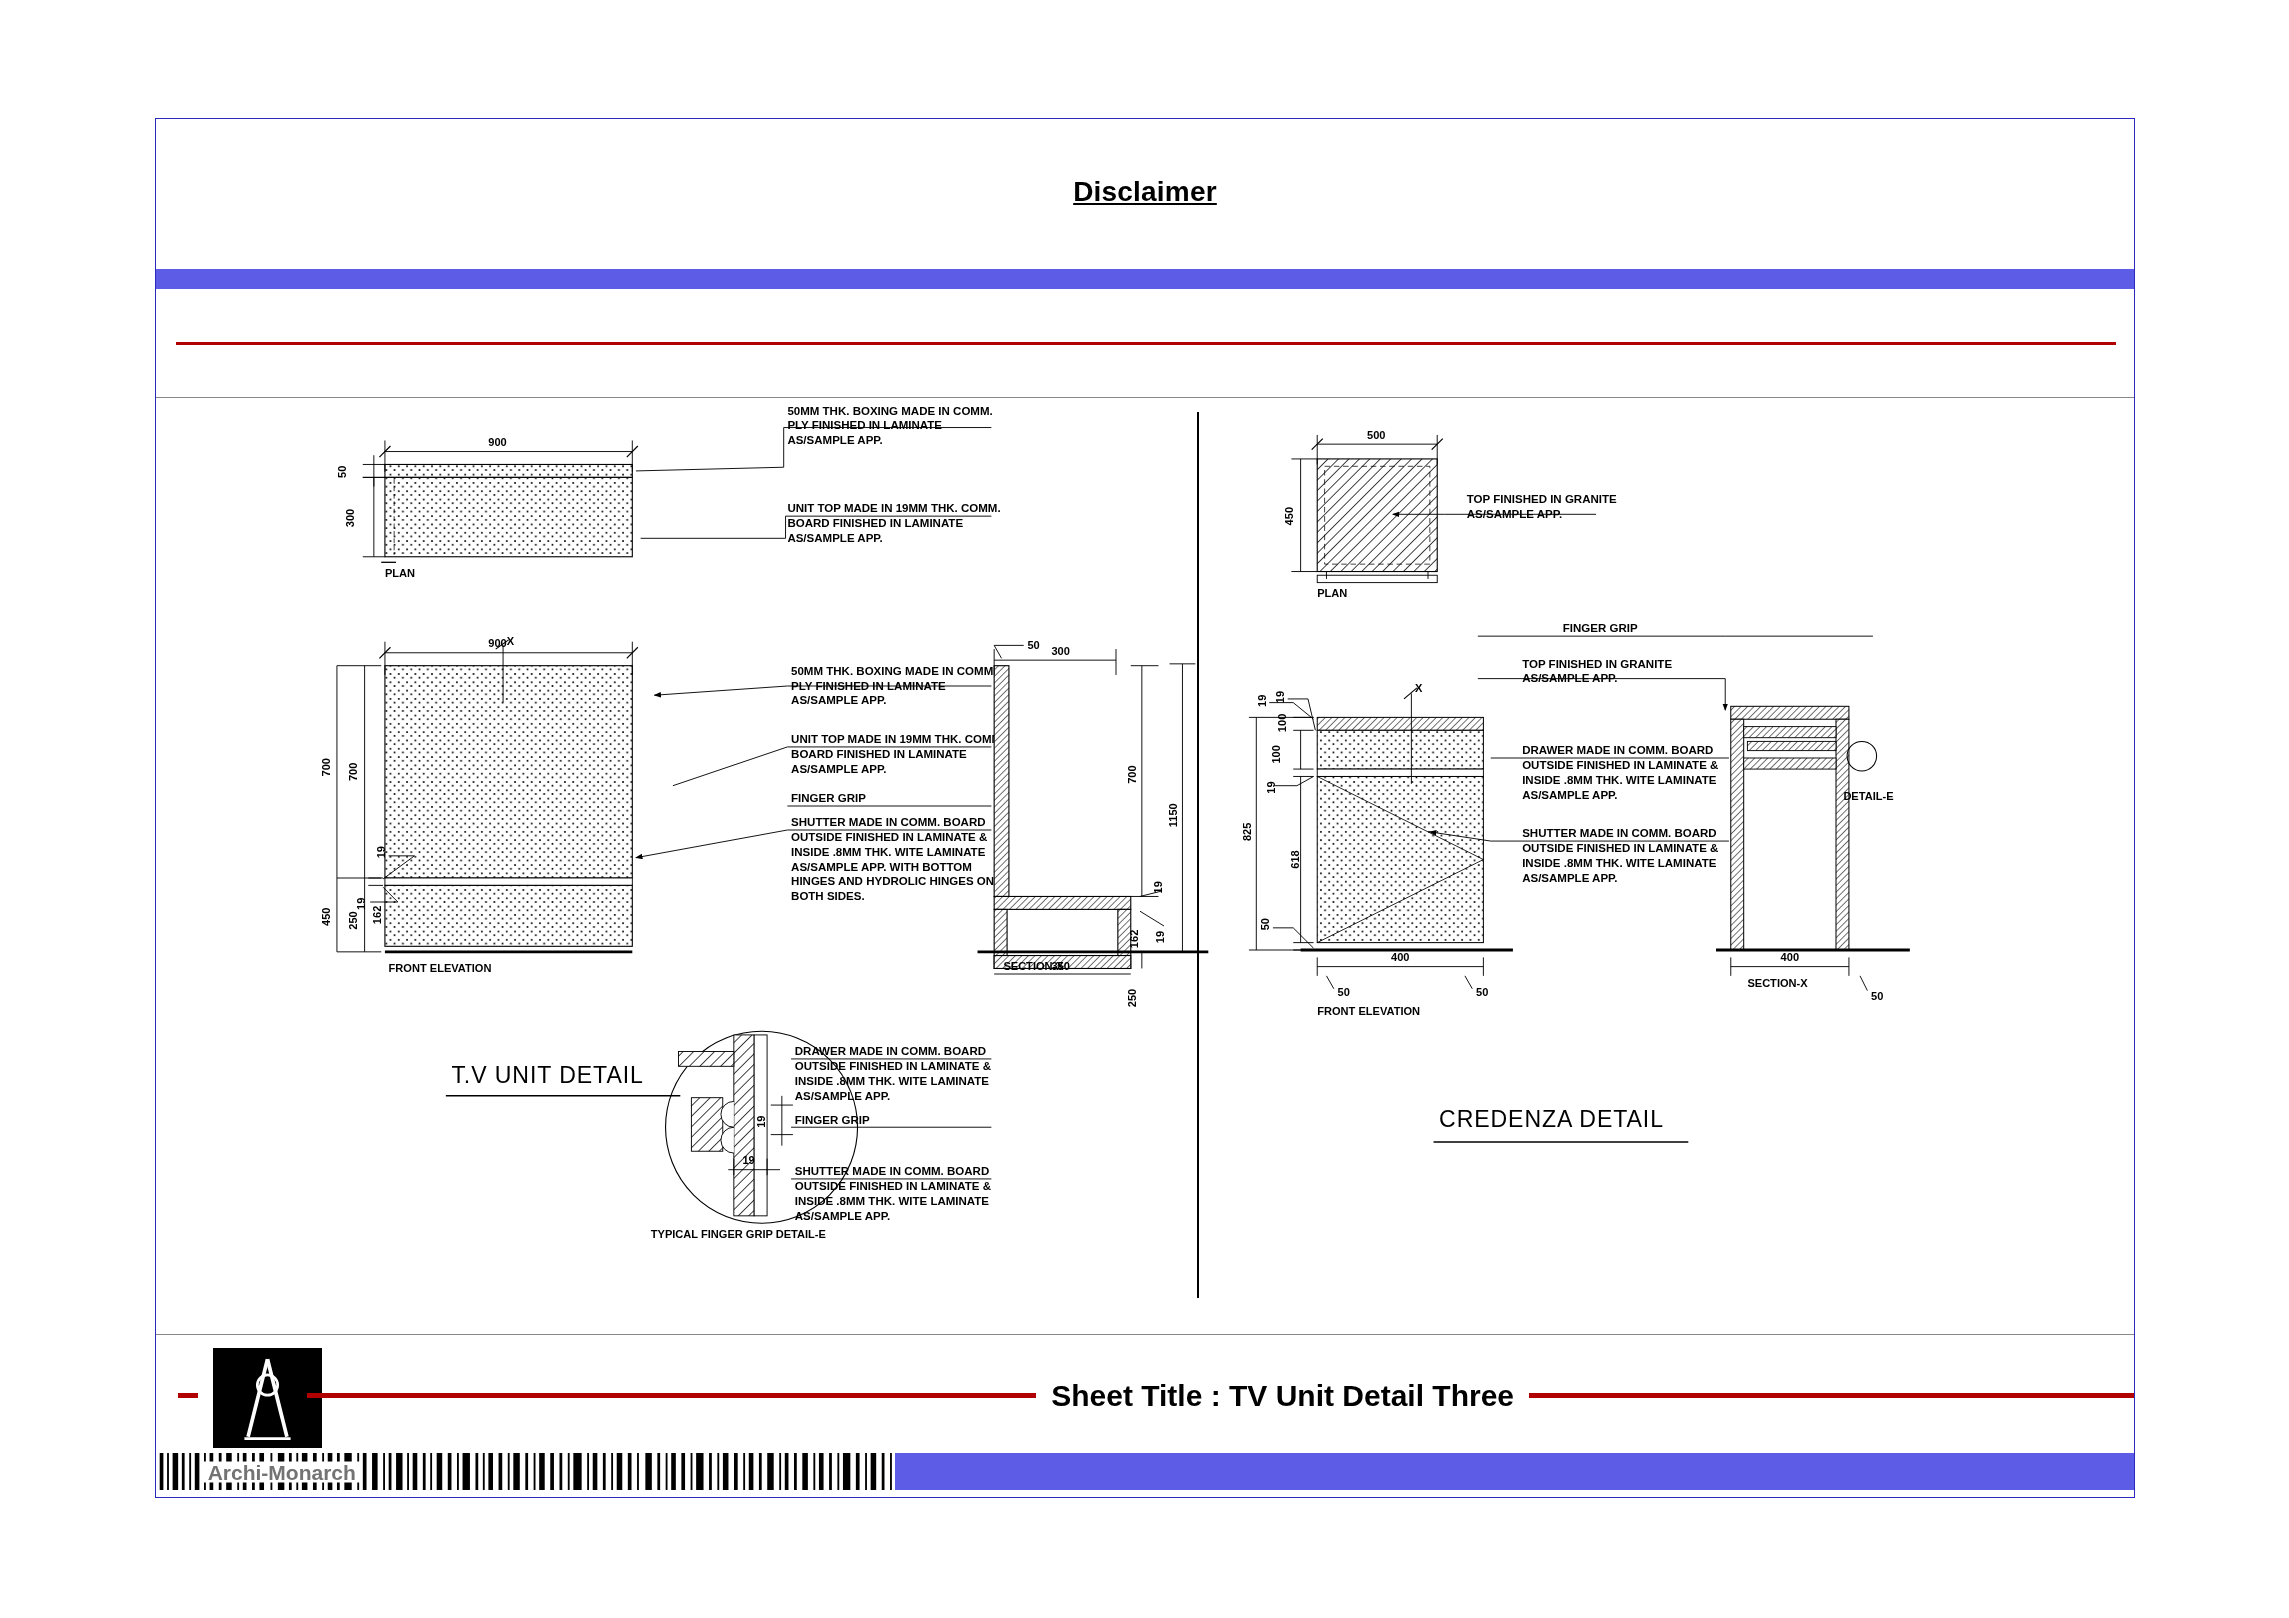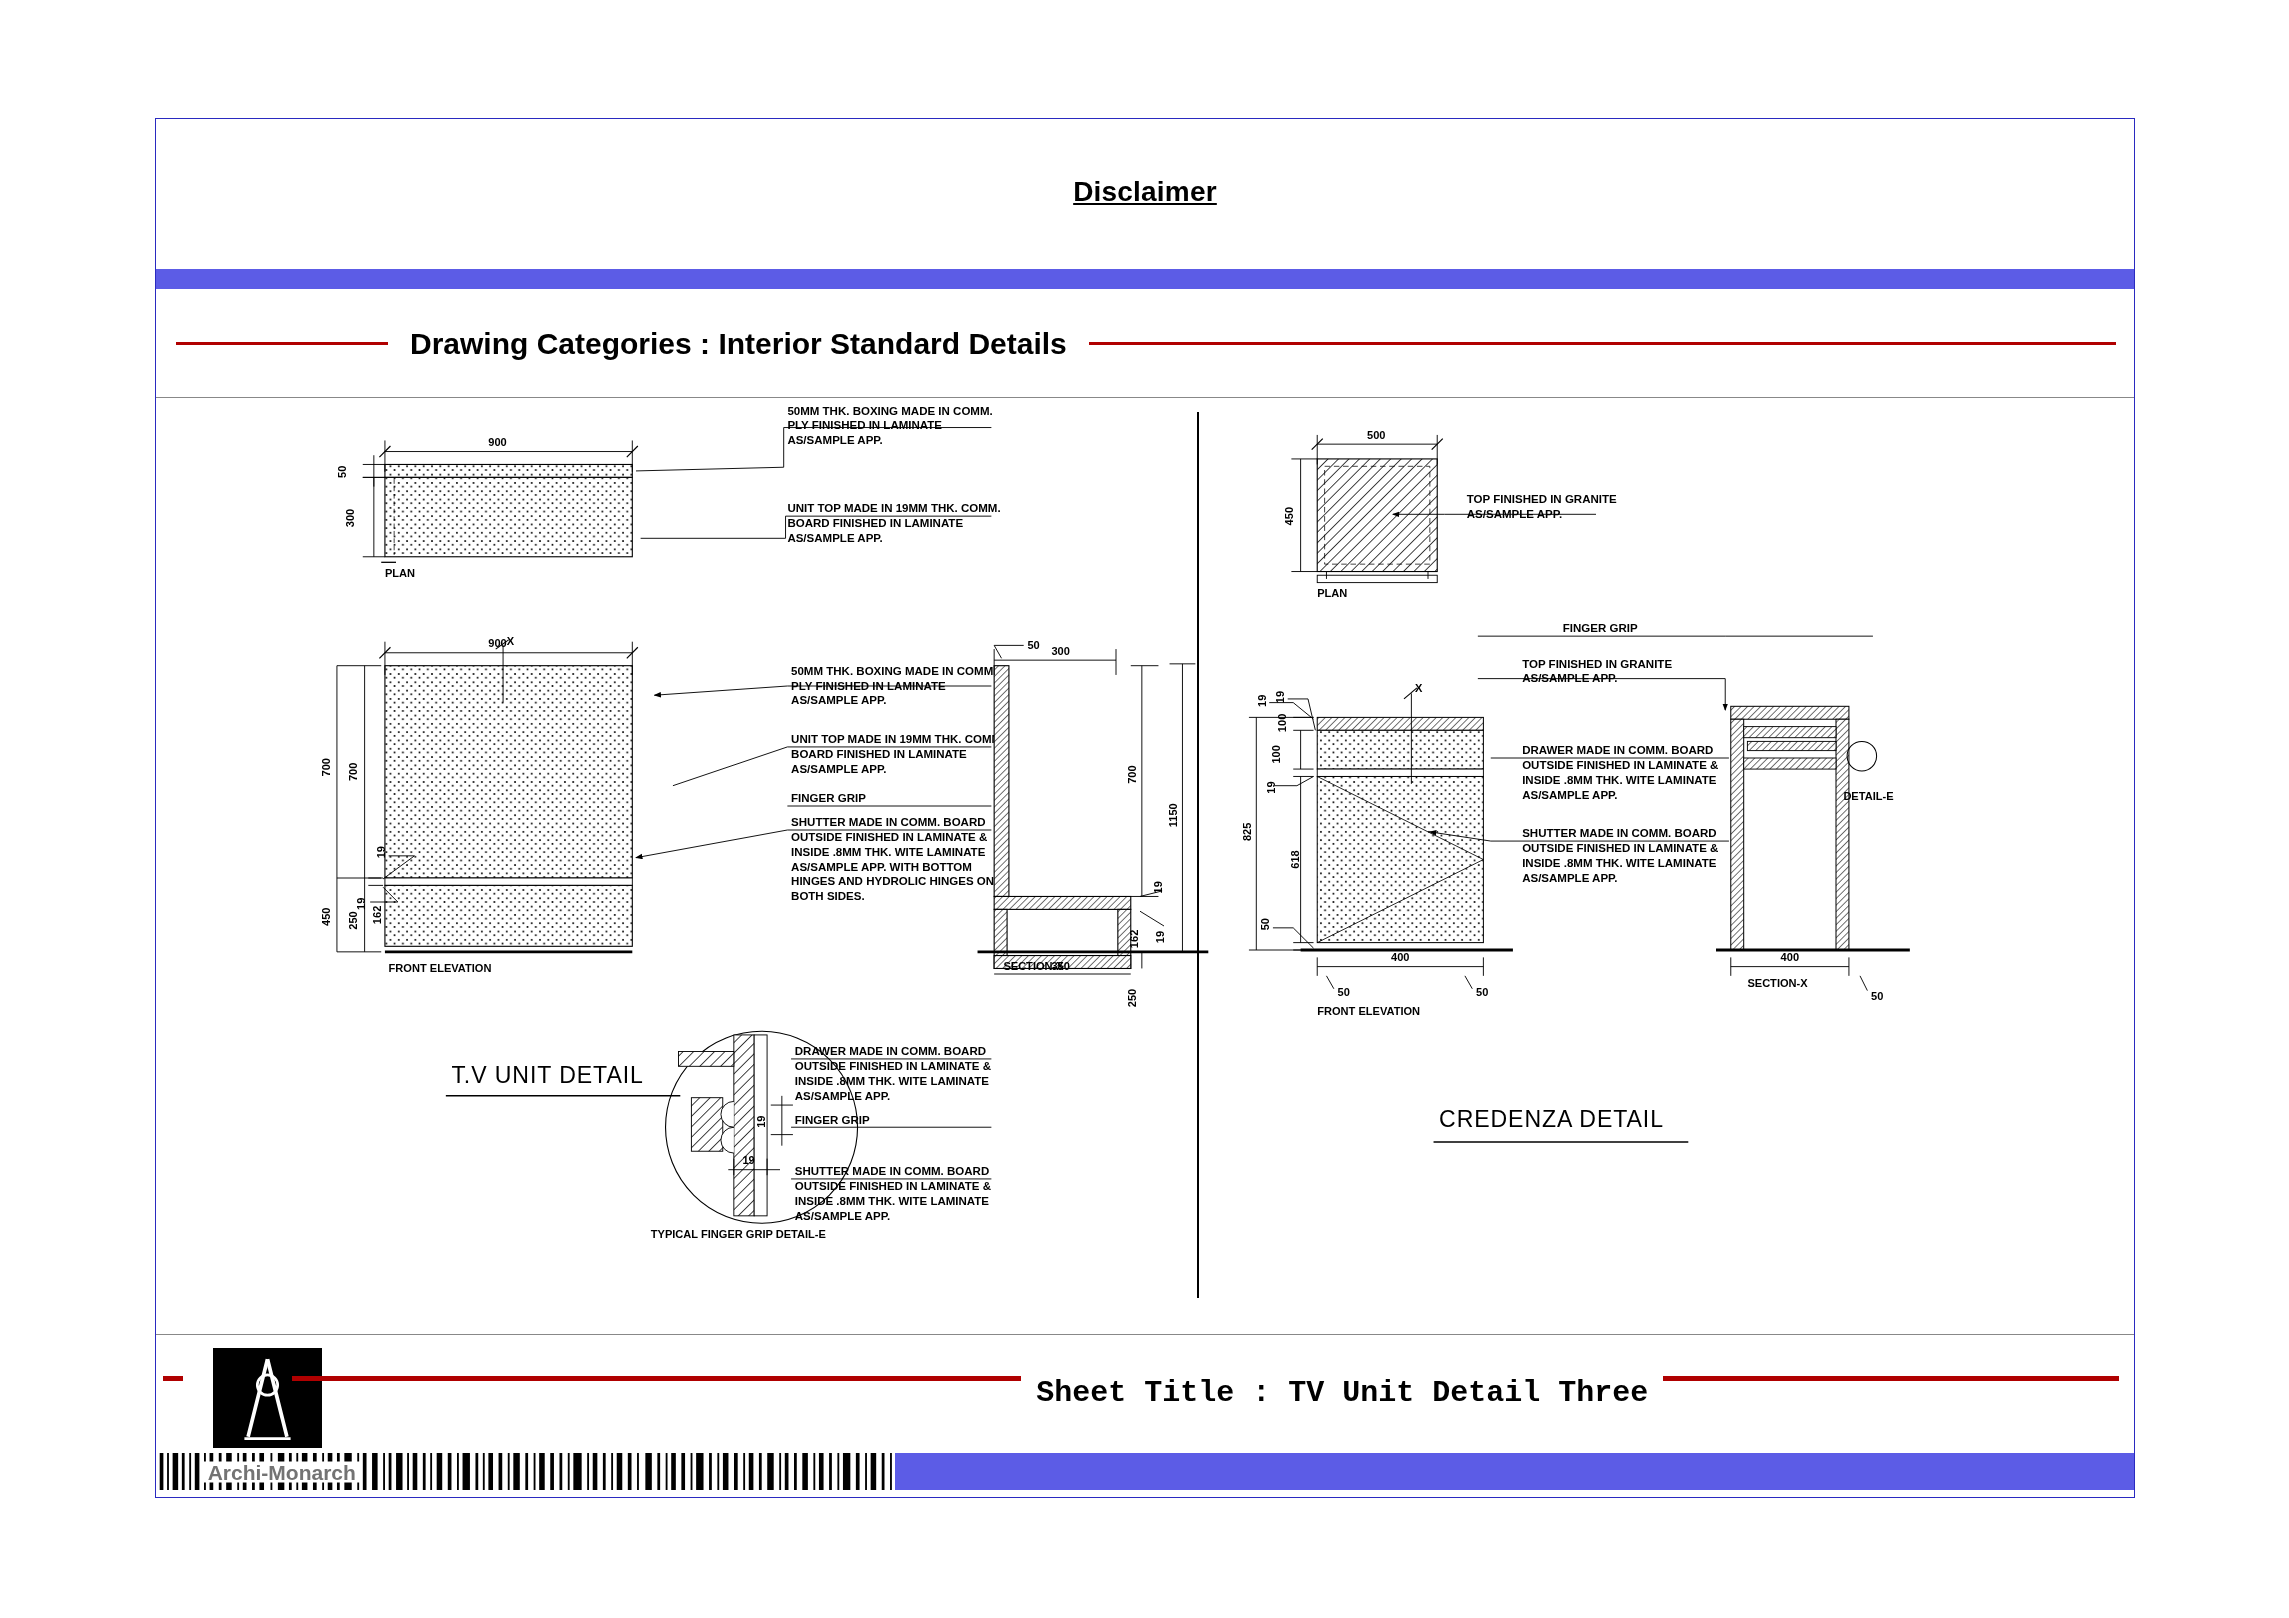--- a/index.html
+++ b/index.html
@@ -54,22 +54,22 @@
     position:absolute; left:1041px; top:14px; width:1.8px; height:886px; background:#000;
   }
   svg.dwg { position:absolute; left:0; top:0; width:1980px; height:936px; }
   
   .footer { position:absolute; left:0; top:1216px; width:100%; height:162px; }
   .logo-box {
     position:absolute; left:57px; top:13px; width:109px; height:100px;
     background:#000;
   }
   .title-row {
-    position:absolute; left:0; top:41px; width:100%; height:39px;
-    display:flex; font-family:Liberation Mono, monospace;
+    position:absolute; left:15px; top:41px; width:100%; height:39px;
+    display:flex; align-items:center;
   }
   .t-rule { height:4.6px; background:#b00000; }
   .t-rule.r1 { width:20px; margin-left:7.4px; }
   .t-rule.r2 { width:729px; margin-left:109px; }
   .t-rule.r3 { flex:1 1 auto; margin-right:14.8px; }
   .sheet-title {
     font-size:30px; font-weight:bold; color:#000; white-space:nowrap; padding:0 14.8px;
   }
   .barcode-strip {
     position:absolute; left:0; top:118px; width:100%; height:37px;
@@ -94,21 +94,20 @@
 
 <div class="sheet">
 
   <div class="disclaimer">
     <div class="disclaimer-title">Disclaimer</div>
   </div>
   <div class="blue-bar top"></div>
 
   <div class="cat-band">
     <div class="cat-rule left"></div>
-    <div class="cat-title">Drawing Categories : Interior Standard Details</div>
     <div class="cat-rule right"></div>
   </div>
   <div class="thin-sep a"></div>
 
   <div class="canvas">
     <div class="vdivider"></div>
 
     <svg class="dwg" viewBox="0 0 2145 1014">
       <defs>
         <pattern id="dots" width="9" height="9" patternUnits="userSpaceOnUse">

